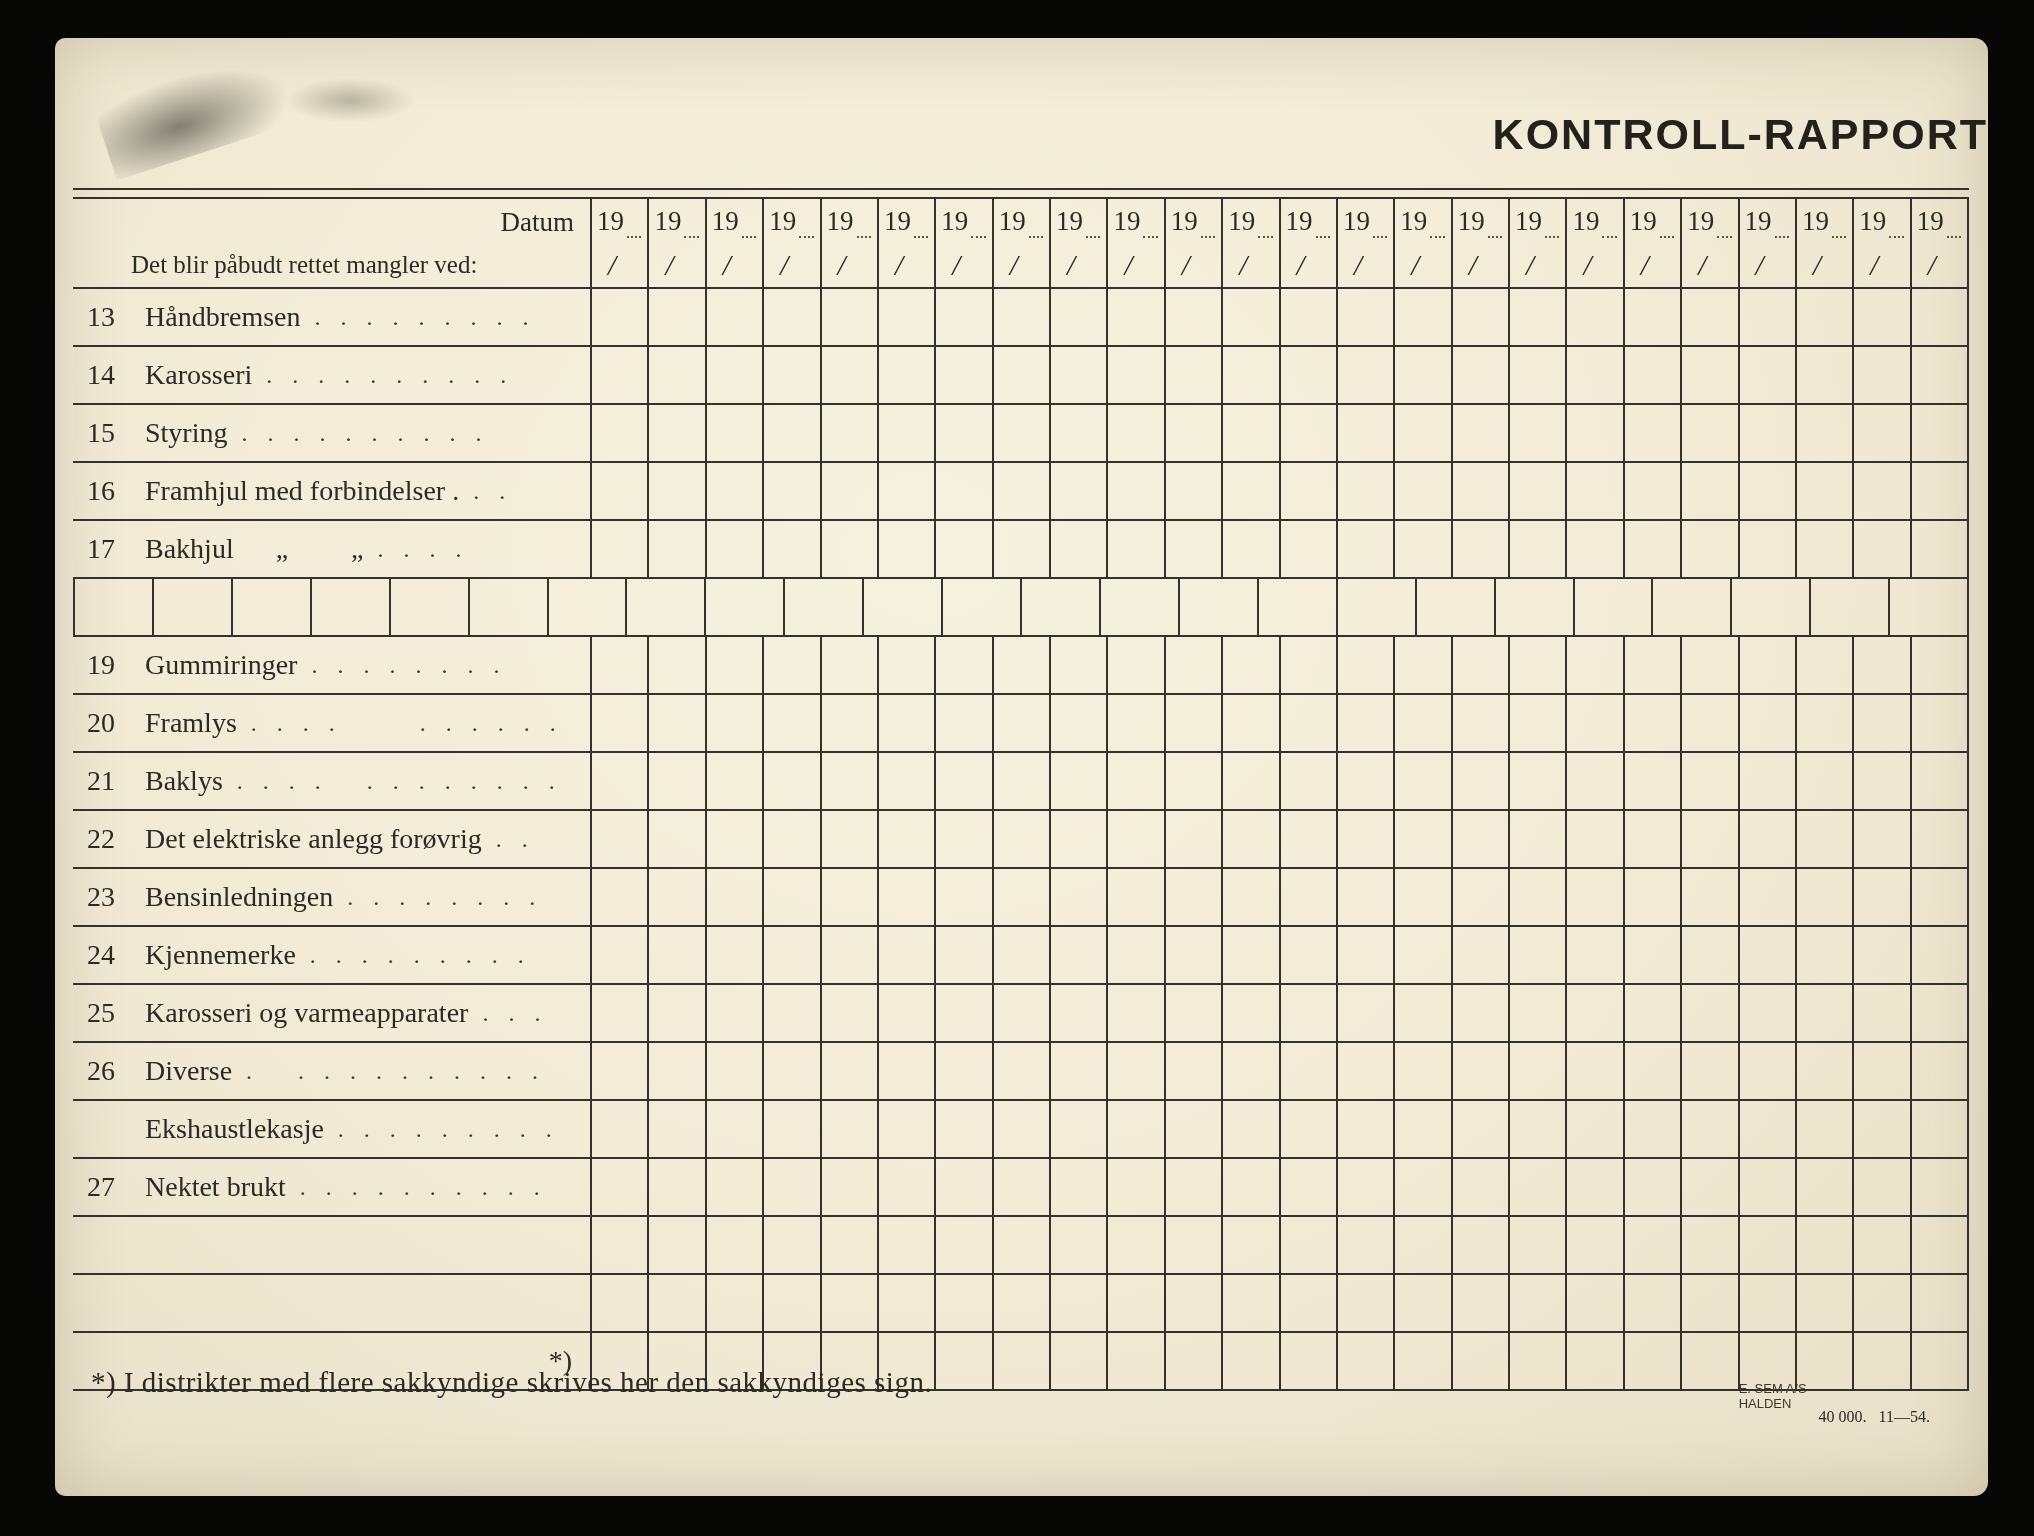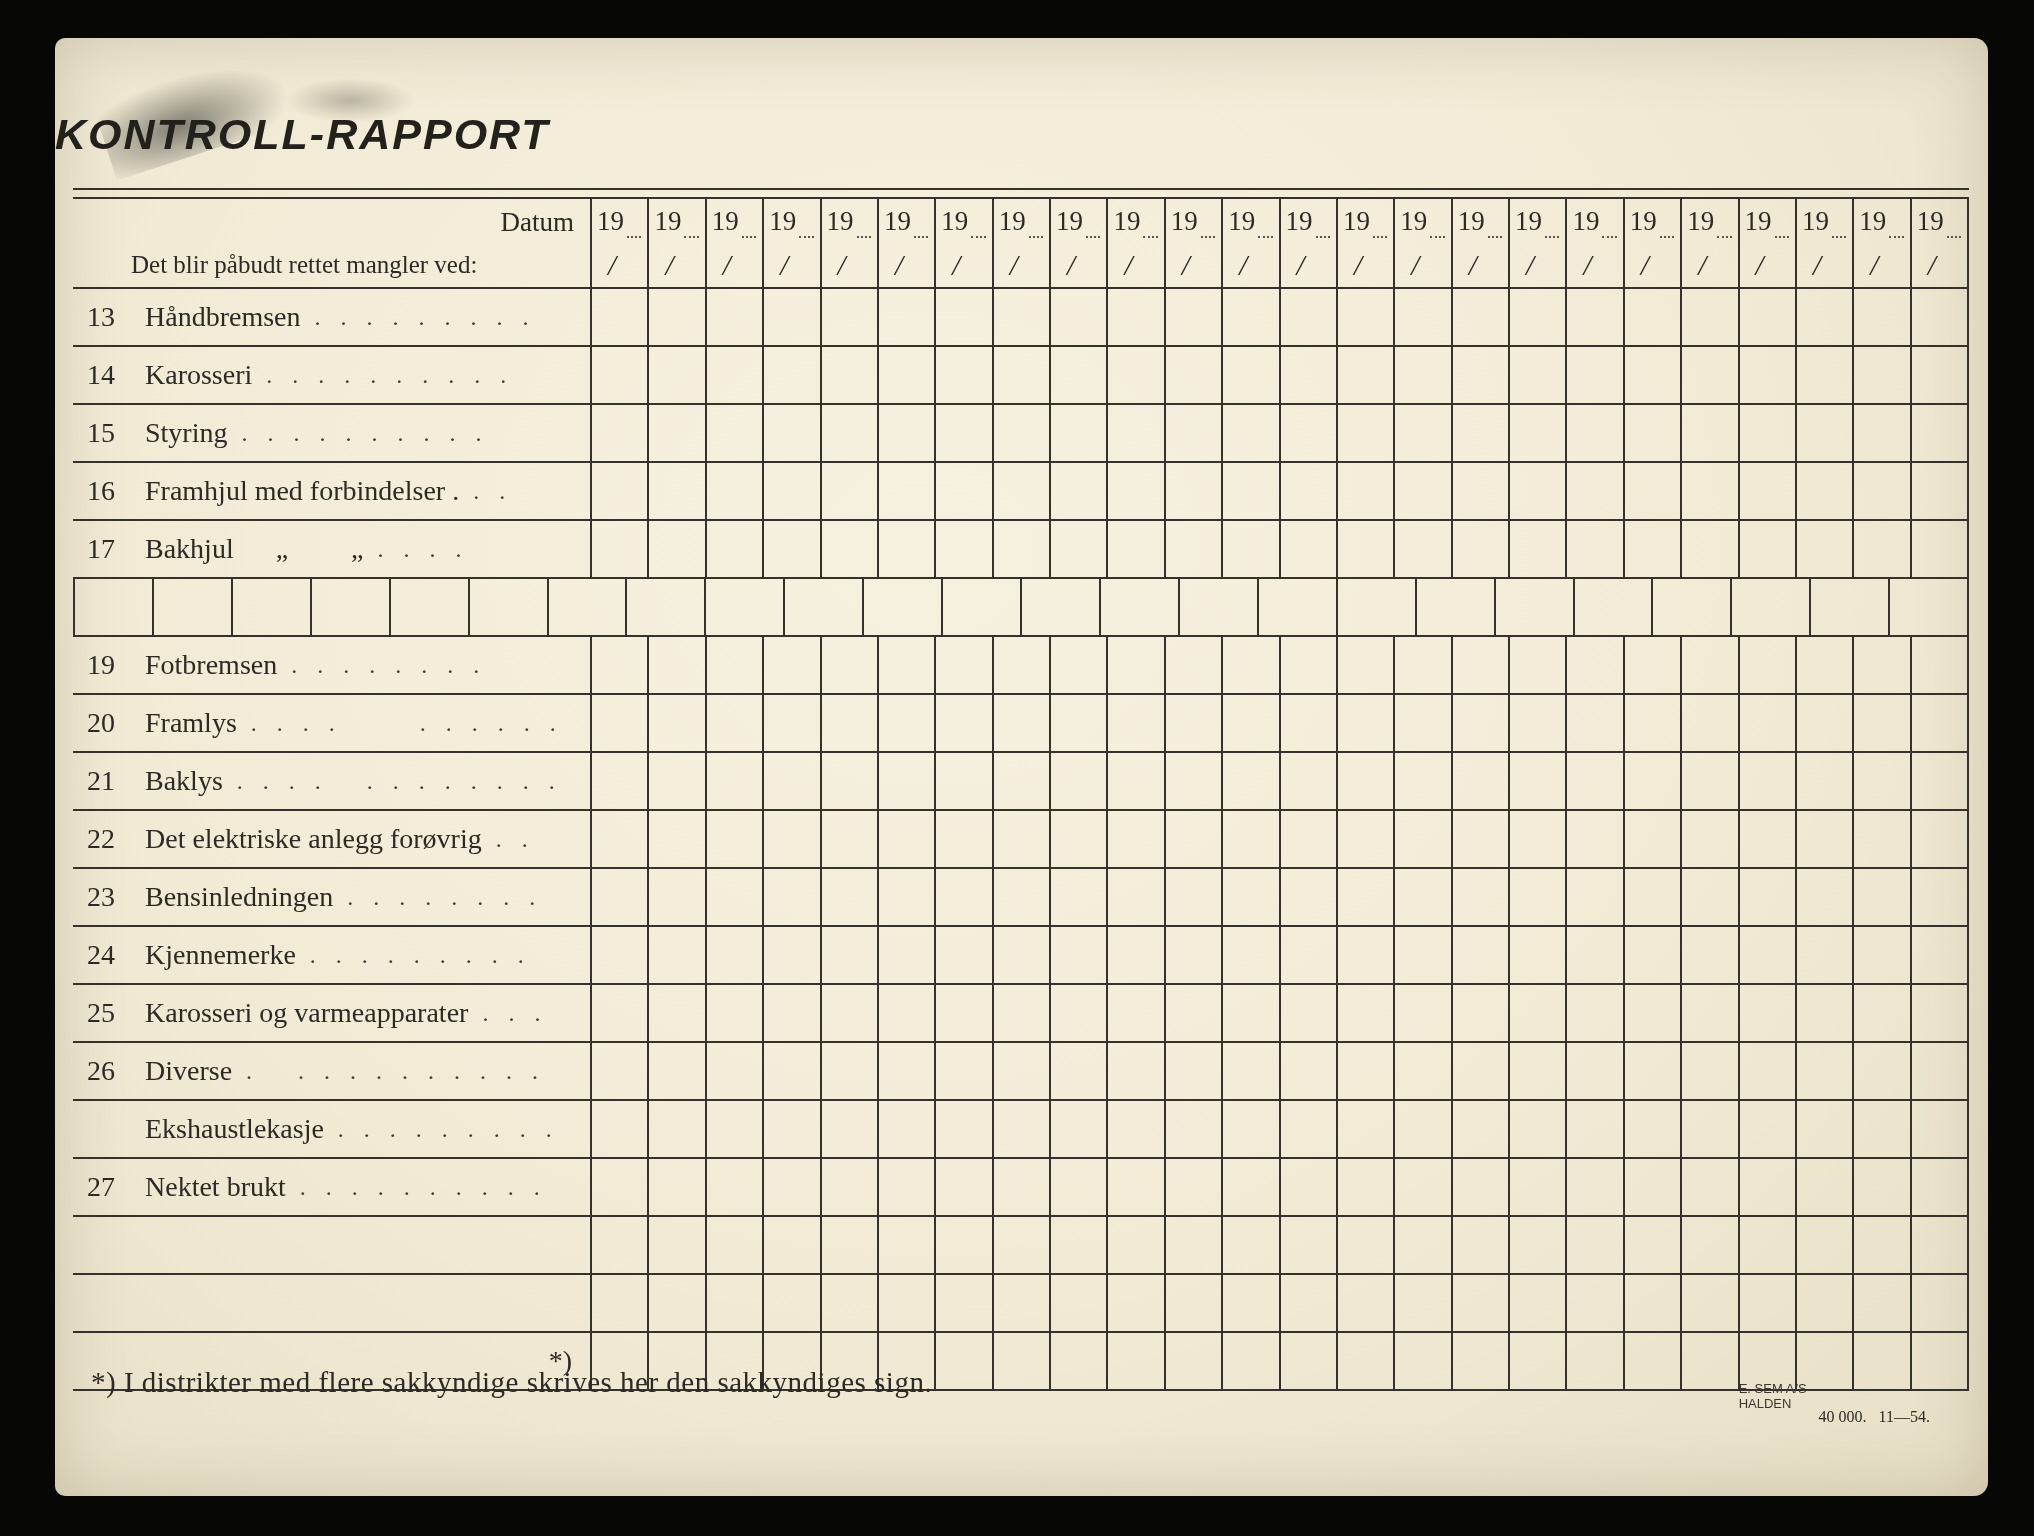--- a/index.html
+++ b/index.html
@@ -16,23 +16,23 @@
     box-shadow:inset 0 0 70px rgba(90,78,45,0.22);
   }
   .smudge{position:absolute;pointer-events:none;}
   .s1{left:45px;top:35px;width:190px;height:80px;
       background:radial-gradient(ellipse at 40% 60%, rgba(40,38,32,0.55), rgba(40,38,32,0) 70%);
       transform:rotate(-18deg);}
   .s2{left:230px;top:40px;width:130px;height:45px;
       background:radial-gradient(ellipse, rgba(60,55,45,0.30), rgba(60,55,45,0) 70%);}
   .title{
     position:absolute;top:72px;left:0;width:100%;margin:0;
-    text-align:left;
+    text-align:right;
     font-family:"Liberation Sans", sans-serif;
-    font-weight:bold;font-size:43px;letter-spacing:2px;color:#23211b;font-style:italic;
+    font-weight:bold;font-size:43px;letter-spacing:2px;color:#23211b;
   }
   .form{
     position:absolute;left:18px;top:150px;width:1896px;
   }
   .toprule{height:7px;border-top:2px solid #34322a;border-bottom:2px solid #34322a;}
   .header-row{display:flex;height:88px;border-bottom:2px solid #34322a;}
   .header-label{width:517px;position:relative;}
   .datum{position:absolute;top:8px;right:16px;font-size:27px;}
   .left-instr{position:absolute;bottom:8px;left:58px;font-size:25px;}
   .date-cols{flex:1;display:flex;border-right:2px solid #34322a;}
@@ -435,21 +435,21 @@
               <div class="cell"></div>
               <div class="cell"></div>
               <div class="cell"></div>
               <div class="cell"></div>
               <div class="cell"></div>
             </div>
           </div>
           <div class="row">
             <div class="labelcell">
               <span class="num">19</span>
-              <span class="lbl">Fotbremsen</span>
+              <span class="lbl">Gummiringer</span>
               <span class="dots">. . . . . . . .</span>
             </div>
             <div class="cells">
               <div class="cell"></div>
               <div class="cell"></div>
               <div class="cell"></div>
               <div class="cell"></div>
               <div class="cell"></div>
               <div class="cell"></div>
               <div class="cell"></div>

